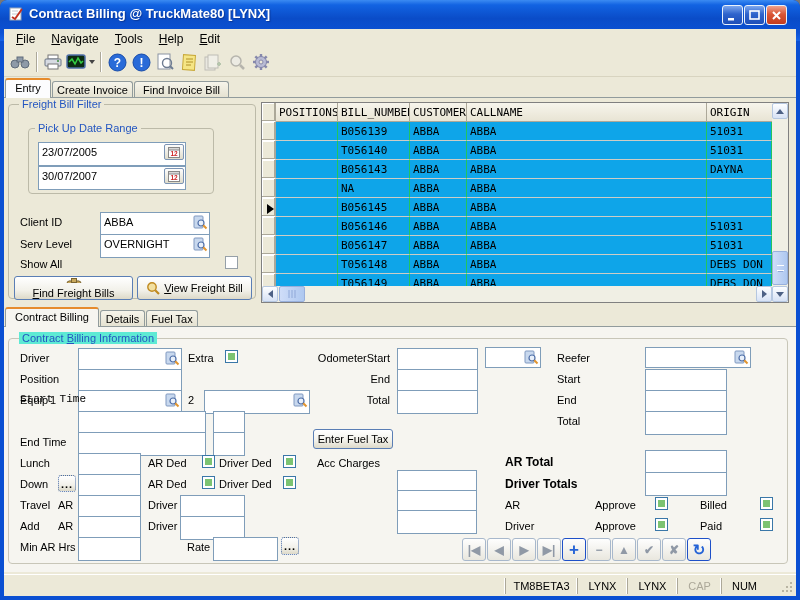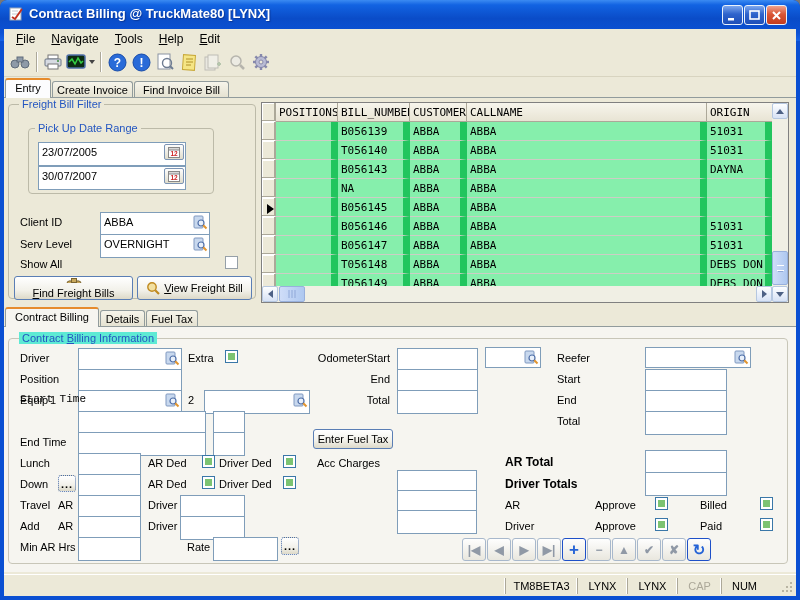--- a/index.html
+++ b/index.html
@@ -50,22 +50,22 @@
   .ellip{font-weight:bold;letter-spacing:1px;line-height:6px;}
 
   
   .grid{position:absolute;left:261px;top:102px;width:528px;height:201px;background:#fff;border:1px solid #808080;
     font-family:"DejaVu Sans Mono",monospace;font-size:11px;}
   .ghead{position:absolute;left:0;top:0;height:19px;display:flex;}
   .ghcell{height:19px;background:linear-gradient(180deg,#F7F5EC,#E8E4D4);border-right:1px solid #ACA899;border-bottom:1px solid #ACA899;
     padding:3px 0 0 3px;white-space:nowrap;overflow:hidden;}
   .gbody{position:absolute;left:0;top:19px;width:510px;height:166px;overflow:hidden;}
   .grow{display:flex;height:19px;}
-  .gcell{height:19px;border-right:7px solid #22c55e;border-bottom:1px solid #CDCDC5;padding:3px 0 0 3px;
-    white-space:nowrap;overflow:hidden;background:#86efac;}
+  .gcell{height:19px;border-right:1px solid #22c55e;border-bottom:1px solid #CDCDC5;padding:3px 0 0 3px;
+    white-space:nowrap;overflow:hidden;background:#0ea5e9;}
   .gind{width:14px;background:#ECE9D8;border-right:1px solid #ACA899;border-bottom:1px solid #fff;
     box-shadow:inset -1px -1px 0 #ACA899, inset 1px 1px 0 #fff;display:flex;align-items:center;justify-content:center;}
   .rowarrow{width:0;height:0;border-top:5px solid transparent;border-bottom:5px solid transparent;border-left:7px solid #000;}
   .sb{position:absolute;background:#F0EFE4;}
   .sbtn{position:absolute;width:16px;height:16px;border:1px solid #B5C7E0;border-radius:2px;
     background:linear-gradient(180deg,#FDFEFF,#D7E2F5);display:flex;align-items:center;justify-content:center;}
   .sthumb{position:absolute;border:1px solid #98B0DC;border-radius:2px;background:linear-gradient(90deg,#CFDDF8,#AEC8F0);
     display:flex;align-items:center;justify-content:center;}
   .grip-h{width:7px;height:6px;border-top:1px solid #fff;border-bottom:1px solid #fff;box-shadow:0 2px 0 -1px #8FA8D8;}
   .tri{width:0;height:0;}

